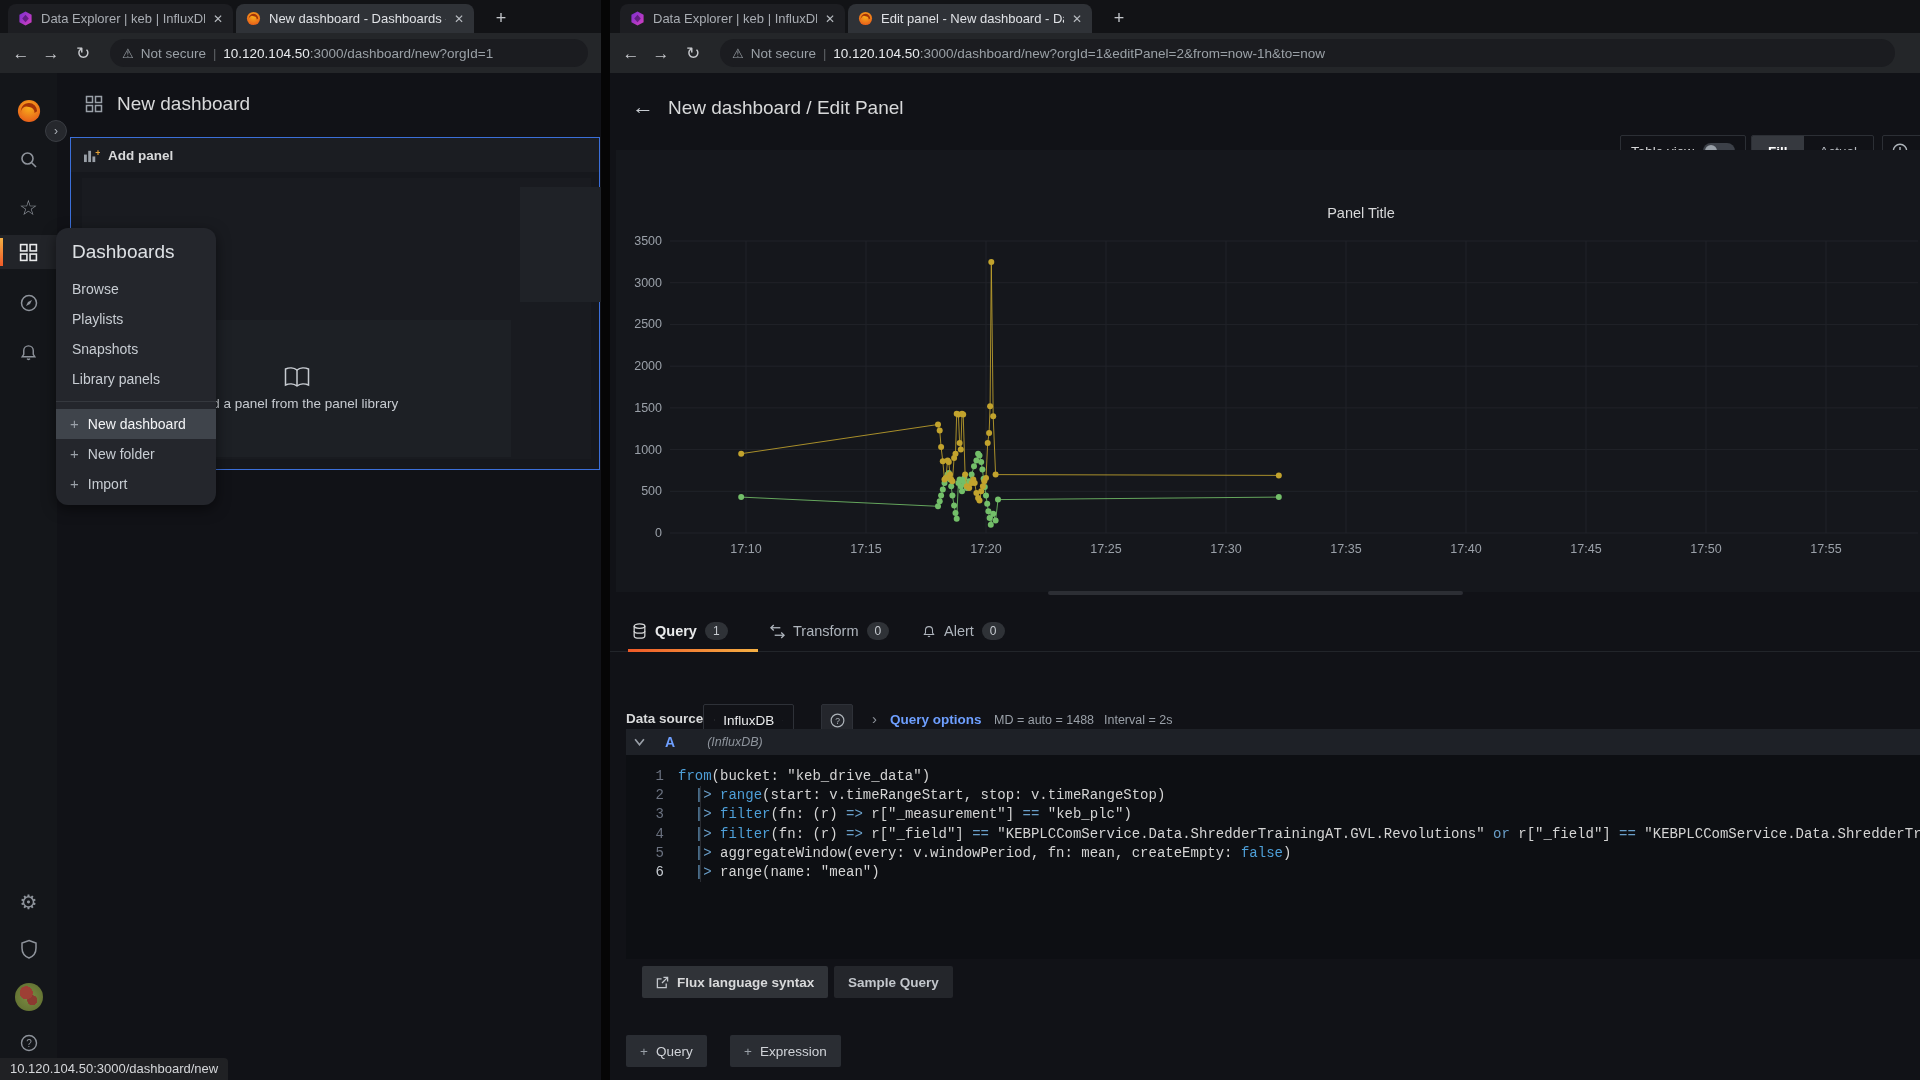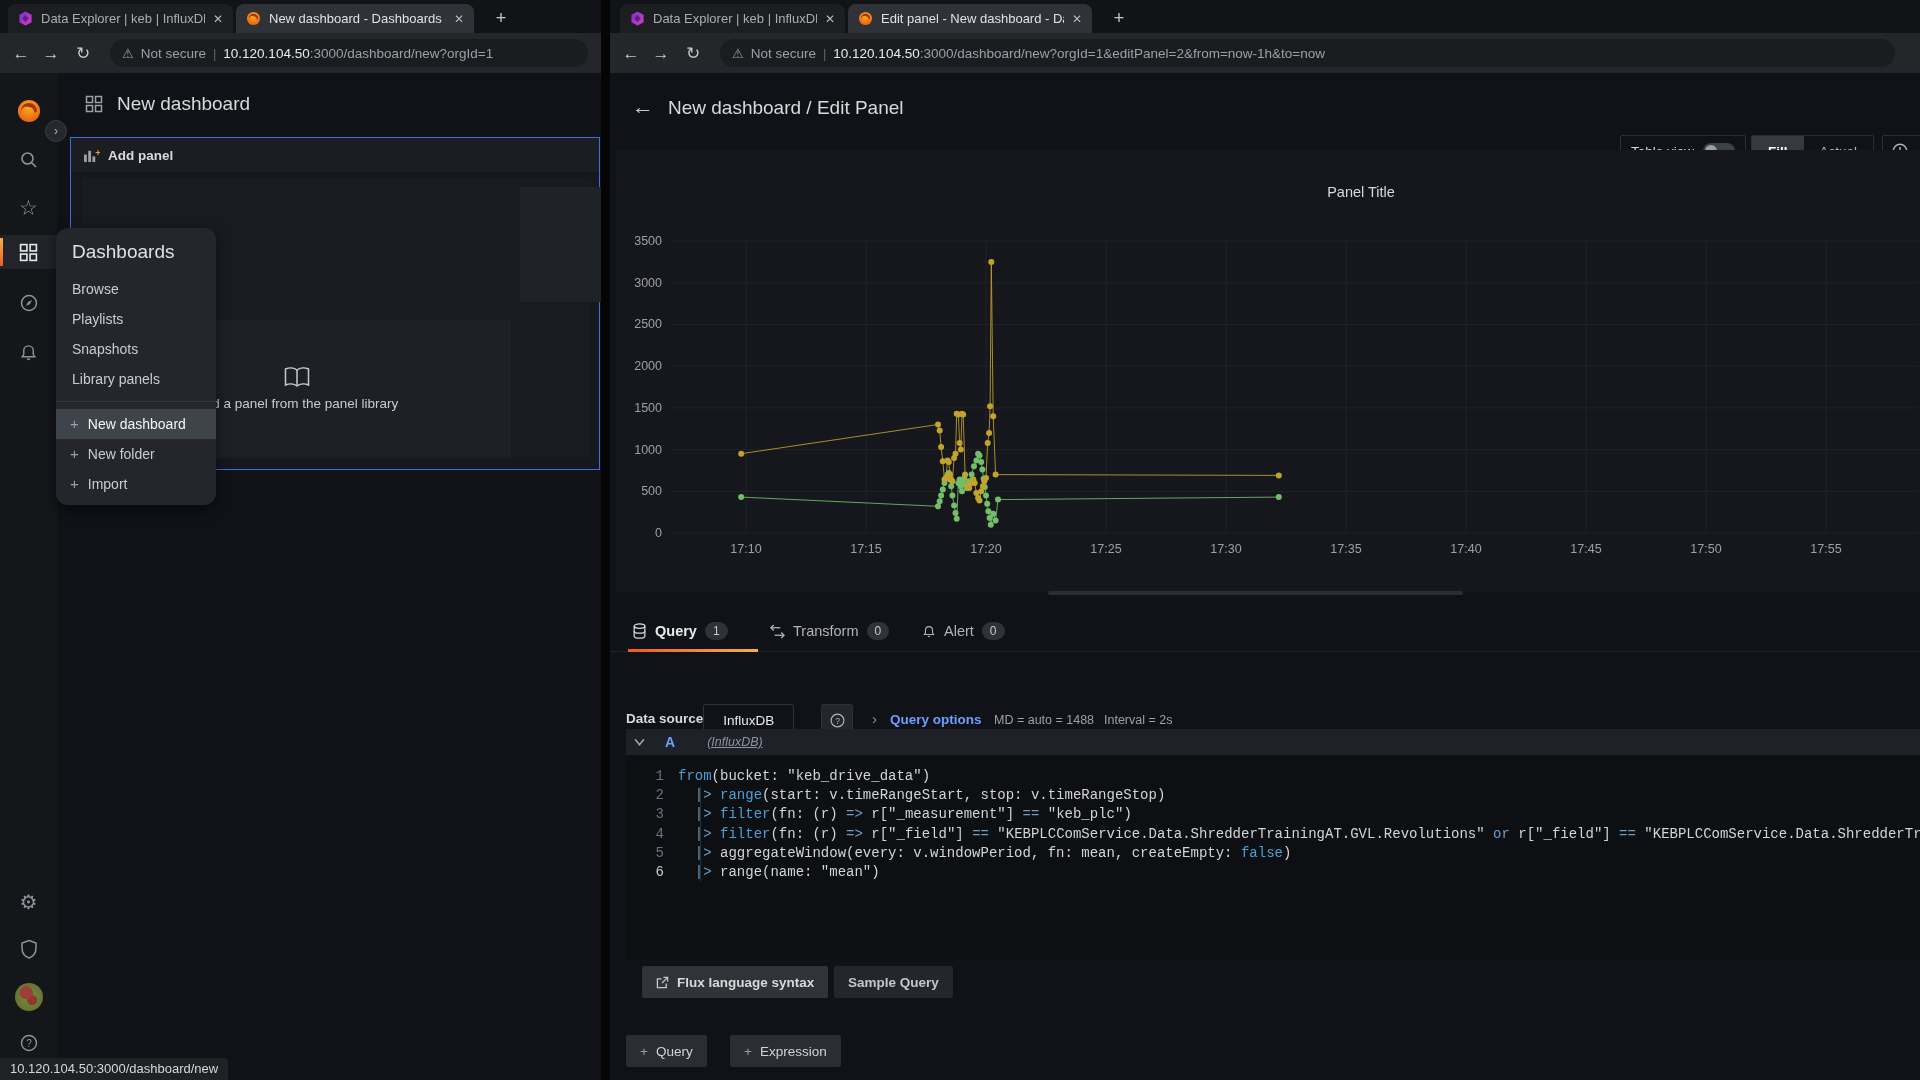--- a/index.html
+++ b/index.html
@@ -358,21 +358,21 @@
         <span class="seg">Actual</span>
       </div>
       <div class="iconbtn-cut" style="left:1272px;top:62px;">
         <svg width="18" height="18" viewBox="0 0 20 20" fill="none" stroke="#aeb4ba" stroke-width="1.6">
           <circle cx="10" cy="10" r="7.5"></circle>
             <polyline points="10,5.5 10,10 13,12"></polyline>
         </svg>
       </div>
 
       <div class="panel" style="left:6px;top:77px;width:1304px;height:442px;"></div>
-      <div class="panel-title" style="left:751px;top:111px;">Panel Title</div>
+      <div class="panel-title" style="left:751px;top:132px;">Panel Title</div>
       <svg id="chart-svg" width="1300" height="430" viewBox="0 0 1300 430" style="position:absolute;left:8px;top:82px;">
           <line x1="52" x2="1300" y1="378" y2="378" class="grid"></line>
           <text x="44" y="382" class="ytick">0</text>
           <line x1="52" x2="1300" y1="336.2857142857143" y2="336.2857142857143" class="grid"></line>
           <text x="44" y="340.2857142857143" class="ytick">500</text>
           <line x1="52" x2="1300" y1="294.57142857142856" y2="294.57142857142856" class="grid"></line>
           <text x="44" y="298.57142857142856" class="ytick">1000</text>
           <line x1="52" x2="1300" y1="252.85714285714283" y2="252.85714285714283" class="grid"></line>
           <text x="44" y="256.85714285714283" class="ytick">1500</text>
           <line x1="52" x2="1300" y1="211.14285714285714" y2="211.14285714285714" class="grid"></line>
@@ -543,21 +543,21 @@
         <span class="ds-options" style="left:280px;">Query options</span>
         <span class="ds-meta" style="left:384px;">MD = auto = 1488</span>
         <span class="ds-meta" style="left:494px;">Interval = 2s</span>
       </div>
 
       <div class="qcard-head" style="left:16px;right:0;top:656px;">
         <svg width="11" height="8" viewBox="0 0 10 7" style="margin:0 8px 0 8px;">
           <polyline points="1,1 5,6 9,1" fill="none" stroke="#9aa0a8" stroke-width="1.5"></polyline>
         </svg>
         <span class="qref" style="margin-left:12px;">A</span>
-        <span class="qhint" style="margin-left:32px;text-decoration:underline;">(InfluxDB)</span>
+        <span class="qhint" style="margin-left:32px;">(InfluxDB)</span>
       </div>
 
       <div class="editor" style="left:16px;right:0;top:682px;height:204px;">
         <div class="indent-guide" style="left:74px;top:31px;height:96px;"></div>
         <div id="code-lines">
             <div class="code-line"><span class="ln">1</span><span class="code-body"><span class="tk-k">from</span><span class="tk-p">(bucket: </span><span class="tk-s">"keb_drive_data"</span><span class="tk-p">)</span></span></div>
             <div class="code-line"><span class="ln">2</span><span class="code-body"><span class="tk-p">  </span><span class="tk-o">|&gt; </span><span class="tk-k">range</span><span class="tk-p">(start: v.timeRangeStart, stop: v.timeRangeStop)</span></span></div>
             <div class="code-line"><span class="ln">3</span><span class="code-body"><span class="tk-p">  </span><span class="tk-o">|&gt; </span><span class="tk-k">filter</span><span class="tk-p">(fn: (r) </span><span class="tk-o">=&gt;</span><span class="tk-p"> r[</span><span class="tk-s">"_measurement"</span><span class="tk-p">] </span><span class="tk-o">==</span><span class="tk-p"> </span><span class="tk-s">"keb_plc"</span><span class="tk-p">)</span></span></div>
             <div class="code-line"><span class="ln">4</span><span class="code-body"><span class="tk-p">  </span><span class="tk-o">|&gt; </span><span class="tk-k">filter</span><span class="tk-p">(fn: (r) </span><span class="tk-o">=&gt;</span><span class="tk-p"> r[</span><span class="tk-s">"_field"</span><span class="tk-p">] </span><span class="tk-o">==</span><span class="tk-p"> </span><span class="tk-s">"KEBPLCComService.Data.ShredderTrainingAT.GVL.Revolutions"</span><span class="tk-p"> </span><span class="tk-o">or</span><span class="tk-p"> r[</span><span class="tk-s">"_field"</span><span class="tk-p">] </span><span class="tk-o">==</span><span class="tk-p"> </span><span class="tk-s">"KEBPLCComService.Data.ShredderTrainingAT.GV</span></span></div>
             <div class="code-line"><span class="ln">5</span><span class="code-body"><span class="tk-p">  </span><span class="tk-o">|&gt; </span><span class="tk-p">aggregateWindow(every: v.windowPeriod, fn: mean, createEmpty: </span><span class="tk-k">false</span><span class="tk-p">)</span></span></div>

